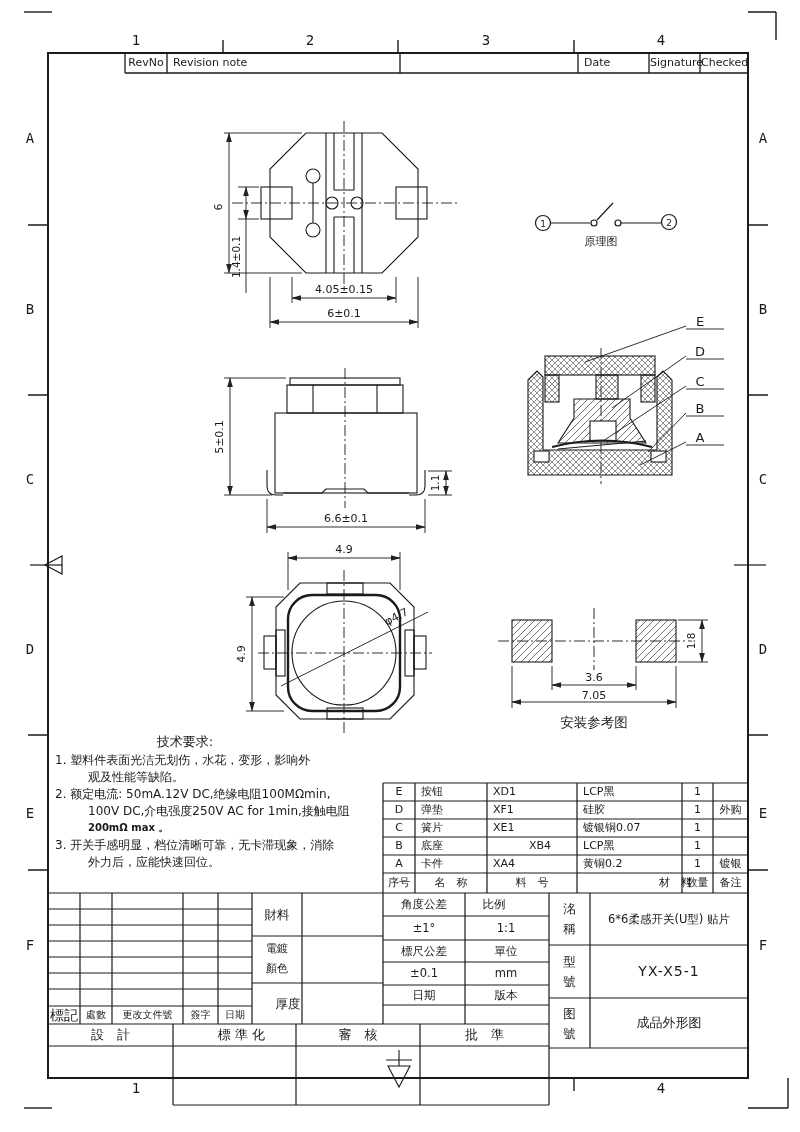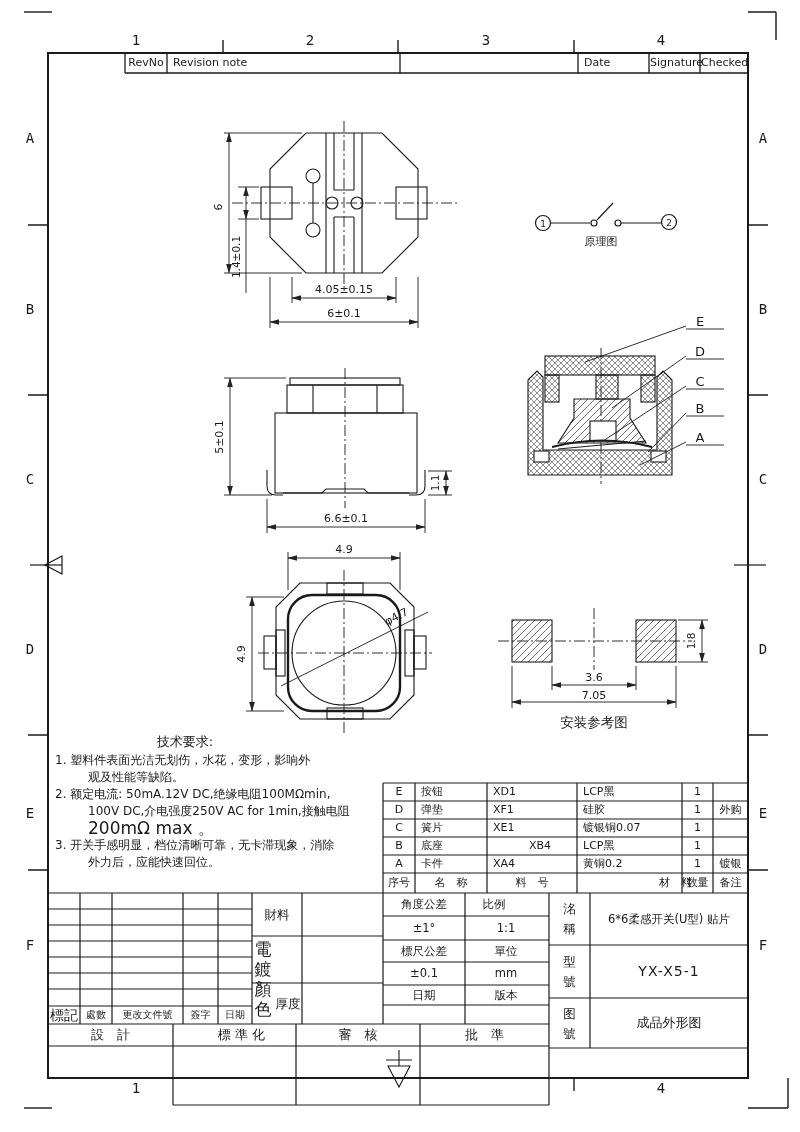--- a/index.html
+++ b/index.html
@@ -244,21 +244,21 @@
 <div class="t" style="left:173px;top:53px;line-height:20px;">Revision note</div>
 <div class="t" style="left:584px;top:53px;line-height:20px;">Date</div>
 <div class="t c" style="left:650px;top:53px;width:50px;line-height:20px;">Signature</div>
 <div class="t c" style="left:701px;top:53px;width:46px;line-height:20px;">Checked</div>
 
 <div class="t c" style="left:95px;top:735px;width:180px;font-size:13px;">技术要求:</div>
 <div class="t" style="left:55px;top:753px;font-size:12px;">1. 塑料件表面光洁无划伤，水花，变形，影响外</div>
 <div class="t" style="left:88px;top:770px;font-size:12px;">观及性能等缺陷。</div>
 <div class="t" style="left:55px;top:787px;font-size:12px;">2. 额定电流: 50mA.12V DC,绝缘电阻100MΩmin,</div>
 <div class="t" style="left:88px;top:804px;font-size:12px;">100V DC,介电强度250V AC for 1min,接触电阻</div>
-<div class="t" style="left:88px;top:821px;font-size:17px;">200mΩ max 。</div>
+<div class="t" style="left:88px;top:821px;font-size:10px;font-weight:bold;">200mΩ max 。</div>
 <div class="t" style="left:55px;top:838px;font-size:12px;">3. 开关手感明显，档位清晰可靠，无卡滞现象，消除</div>
 <div class="t" style="left:88px;top:855px;font-size:12px;">外力后，应能快速回位。</div>
 
 <div class="t c" style="left:383px;top:783px;width:32px;line-height:18px;">E</div>
 <div class="t" style="left:421px;top:783px;line-height:18px;">按钮</div>
 <div class="t" style="left:493px;top:783px;line-height:18px;">XD1</div>
 <div class="t" style="left:583px;top:783px;line-height:18px;">LCP黑</div>
 <div class="t c" style="left:682px;top:783px;width:31px;line-height:18px;">1</div>
 <div class="t c" style="left:713px;top:783px;width:35px;line-height:18px;"></div>
 
@@ -291,21 +291,21 @@
 <div class="t c" style="left:713px;top:855px;width:35px;line-height:18px;">镀银</div>
 
 <div class="t c" style="left:383px;top:873px;width:32px;line-height:20px;">序号</div>
 <div class="t c" style="left:415px;top:873px;width:72px;line-height:20px;">名　称</div>
 <div class="t c" style="left:487px;top:873px;width:90px;line-height:20px;">料　号</div>
 <div class="t c" style="left:577px;top:873px;width:115px;line-height:20px;text-align:right;">材　料</div>
 <div class="t c" style="left:682px;top:873px;width:31px;line-height:20px;">数量</div>
 <div class="t c" style="left:713px;top:873px;width:35px;line-height:20px;">备注</div>
 
 <div class="t c" style="left:252px;top:893px;width:50px;line-height:43px;font-size:12.5px;">財料</div>
-<div class="t c wrap" style="left:248px;top:939px;width:30px;line-height:20px;font-size:17px;">電鍍顏色</div>
+<div class="t c wrap" style="left:262px;top:939px;width:30px;line-height:20px;font-size:11px;">電鍍顏色</div>
 <div class="t c" style="left:252px;top:983px;width:72px;line-height:41px;font-size:12.5px;">厚度</div>
 <div class="t c" style="left:48px;top:1006px;width:32px;line-height:18px;font-size:14px;">標記</div>
 <div class="t c" style="left:80px;top:1006px;width:32px;line-height:18px;font-size:10px;">處數</div>
 <div class="t c" style="left:112px;top:1006px;width:71px;line-height:18px;font-size:10px;">更改文件號</div>
 <div class="t c" style="left:183px;top:1006px;width:35px;line-height:18px;font-size:10px;">簽字</div>
 <div class="t c" style="left:218px;top:1006px;width:34px;line-height:18px;font-size:10px;">日期</div>
 <div class="t c" style="left:48px;top:1024px;width:125px;line-height:22px;font-size:13px;">設　計</div>
 <div class="t c" style="left:173px;top:1024px;width:137px;line-height:22px;font-size:13px;">標 準 化</div>
 <div class="t c" style="left:296px;top:1024px;width:124px;line-height:22px;font-size:13px;">審　核</div>
 <div class="t c" style="left:420px;top:1024px;width:129px;line-height:22px;font-size:13px;">批　準</div>

